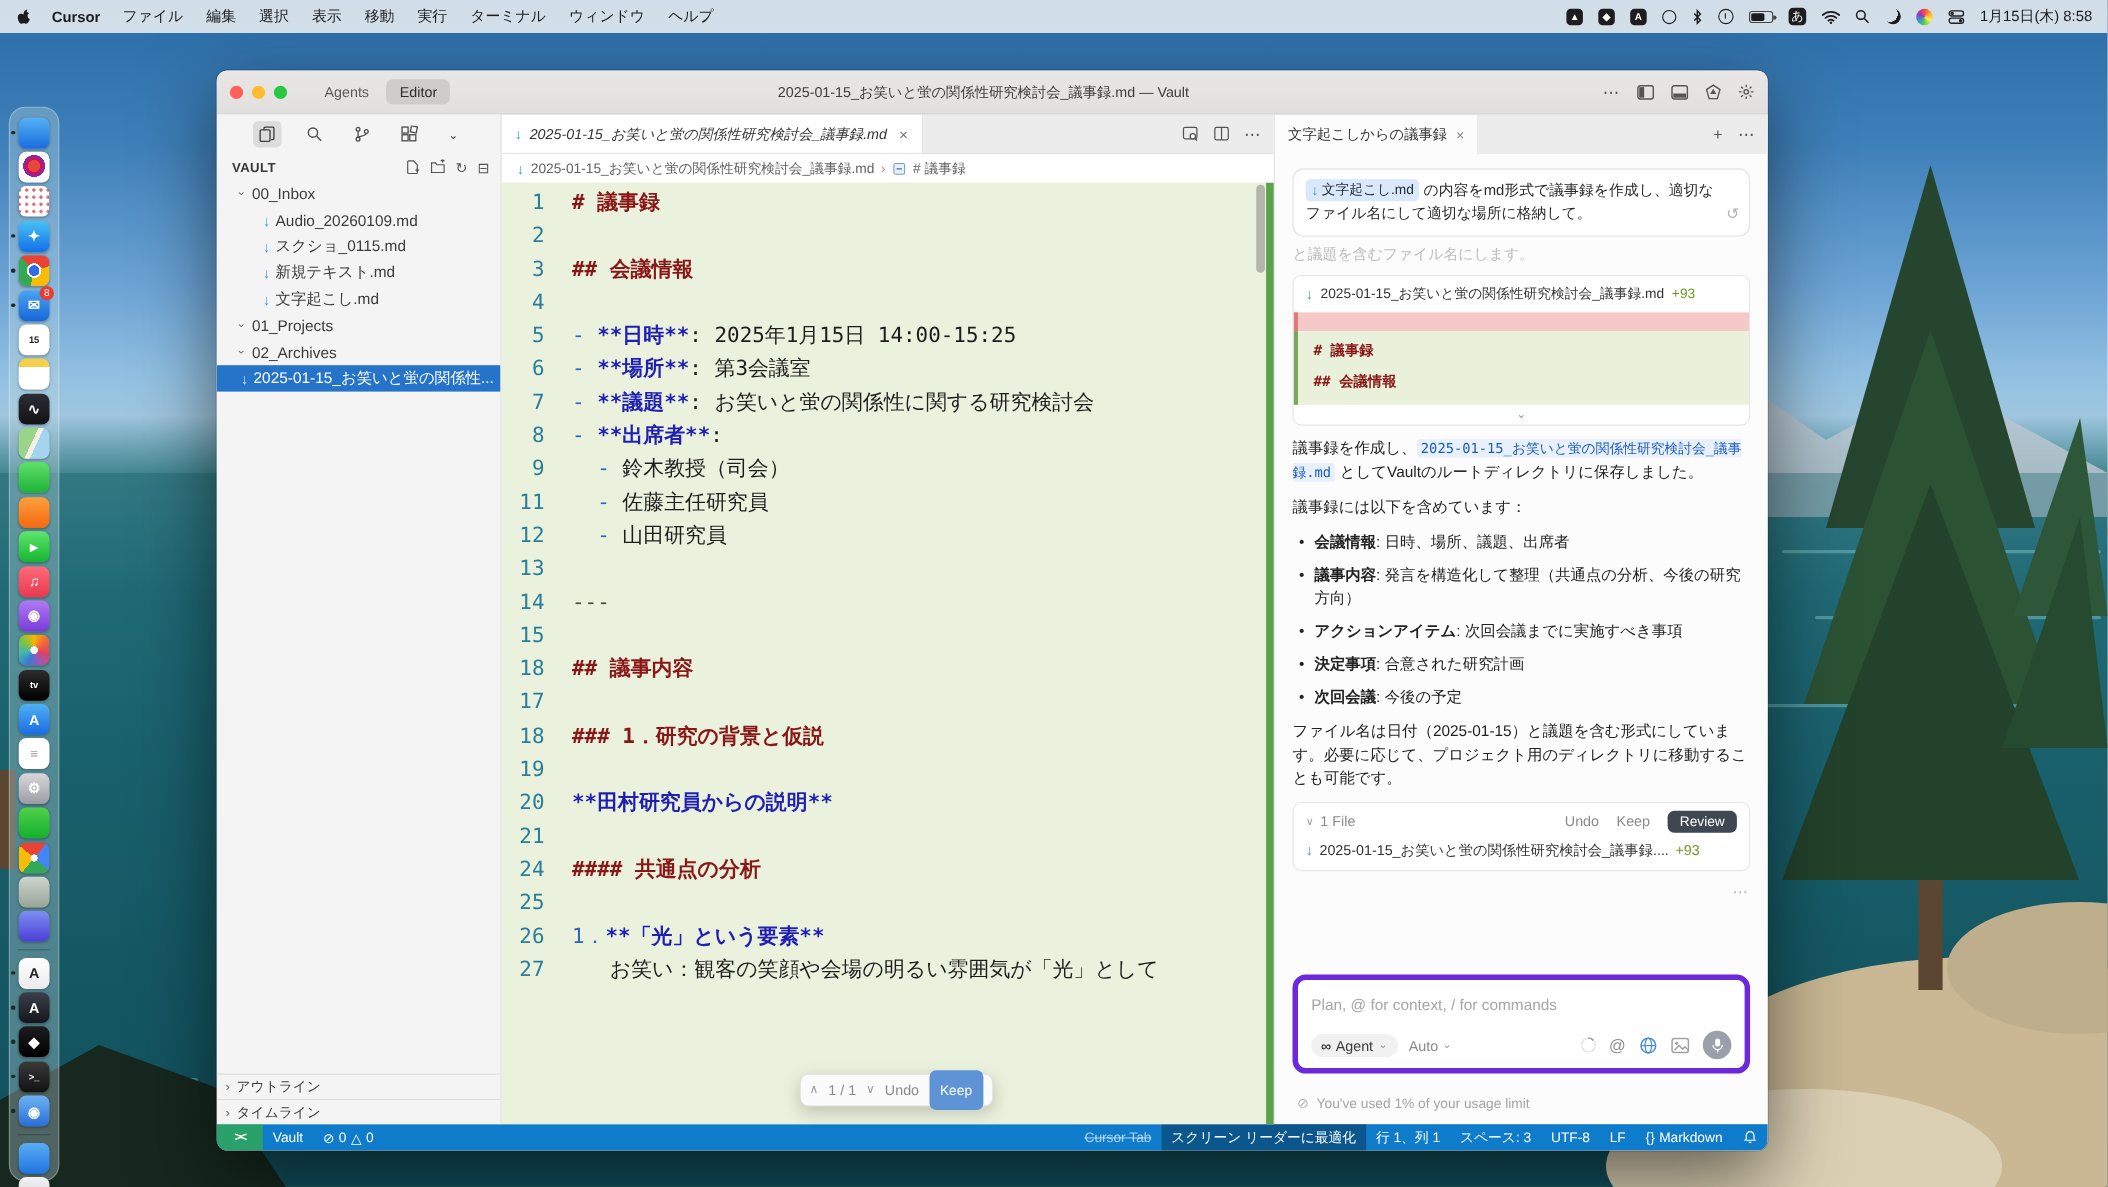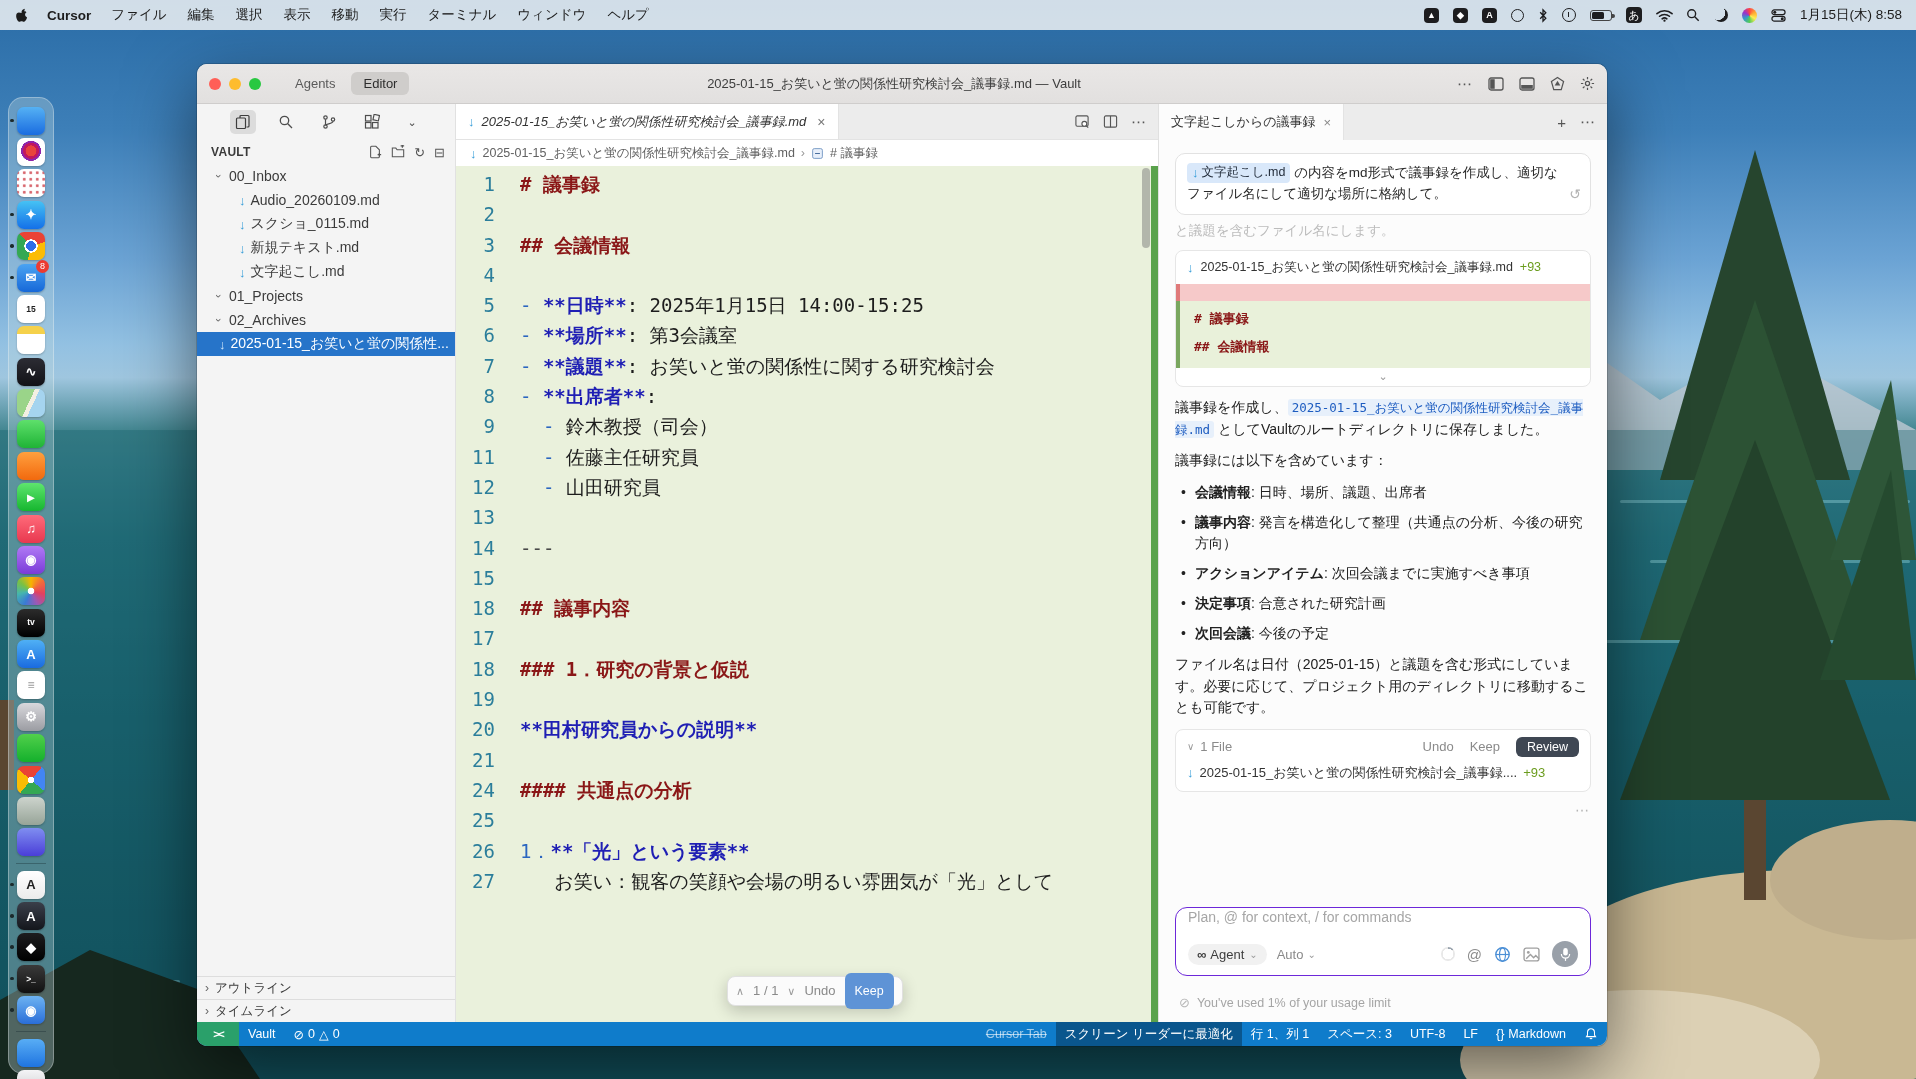--- a/index.html
+++ b/index.html
@@ -143,21 +143,21 @@
   .pbullets li { position:relative; padding-left:16px; line-height:1.5; }
   .pbullets li::before { content:"•"; position:absolute; left:2px; color:#222; }
   .filecard { border:1px solid #e6e6e6; border-radius:8px; background:#fff; padding:7px 11px 9px; }
   .fc1 { display:flex; align-items:center; gap:6px; font-size:13px; color:#8a8a8a; }
   .fc1 .sp { flex:1; }
   .fc1 .act { color:#8a8a8a; margin-left:10px; }
   .fc1 .review { background:#3f4753; color:#fff; border-radius:6px; padding:3px 11px; font-size:12.5px; margin-left:10px; }
   .fc2 { display:flex; align-items:center; gap:6px; margin-top:7px; font-size:13px; color:#333; }
   .fc2 .nm { overflow:hidden; text-overflow:ellipsis; white-space:nowrap; }
   .moredots { align-self:flex-end; color:#b5b5b5; letter-spacing:2px; font-size:14px; }
-  .inputbox { margin-top:auto; border:1px solid #6d28d9; border-radius:12px; background:#fff; padding:1px 12px 8px; }
+  .inputbox { margin-top:auto; border:5px solid #6d28d9; border-radius:12px; background:#fff; padding:14px 12px 8px; }
   .placeholder { color:#a6a6a6; font-size:14px; }
   .inputrow { display:flex; align-items:center; gap:10px; margin-top:16px; }
   .agentpill { display:flex; align-items:center; gap:5px; background:#f1f1f1; border-radius:14px; padding:3px 9px; font-size:13px; color:#3c3c3c; }
   .agentpill .inf { font-weight:700; letter-spacing:-1px; }
   .modelsel { font-size:13px; color:#8a8a8a; display:flex; gap:4px; align-items:center; }
   .chevd { font-size:10px; color:#9a9a9a; }
   .irights { margin-left:auto; display:flex; align-items:center; gap:12px; }
   .gauge { width:14px; height:14px; border-radius:50%; background:radial-gradient(circle,#fff 0 54%,transparent 55%), conic-gradient(#9aa4ae 0 13%, #e8e8e8 0); }
   .atsign { color:#8d8d8d; font-size:15px; }
   .micbtn { width:26px; height:26px; border-radius:50%; background:#99a0a9; display:flex; align-items:center; justify-content:center; }

